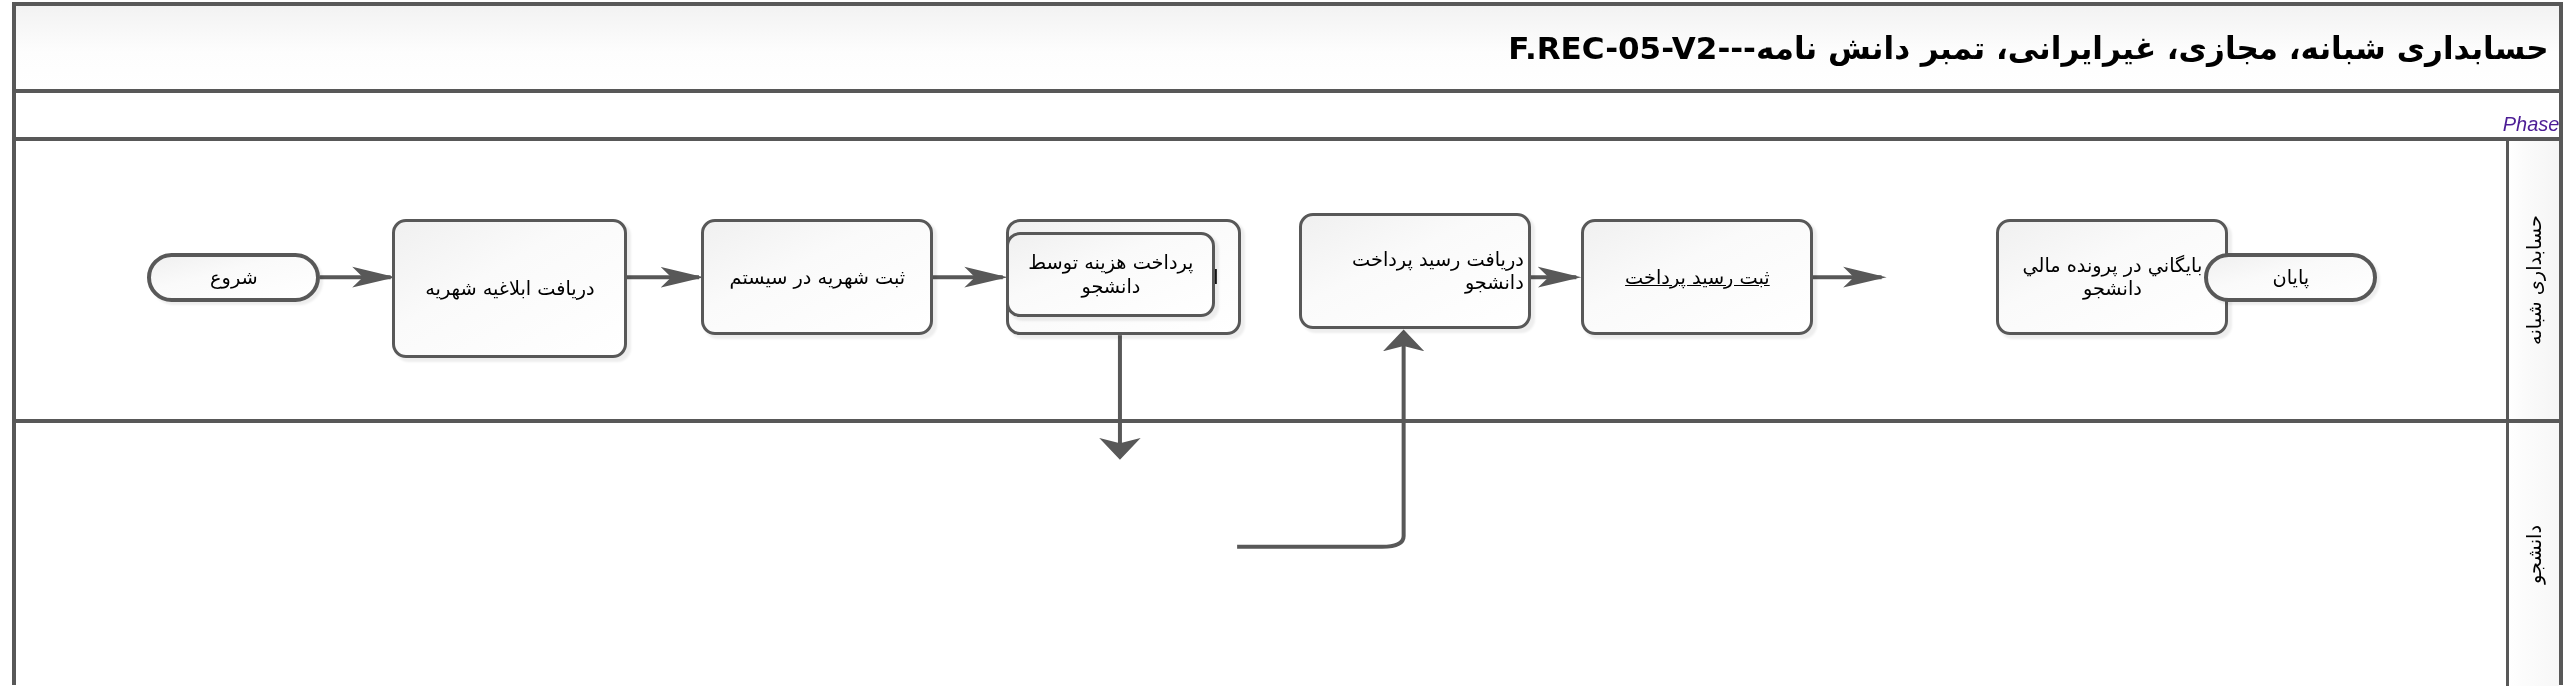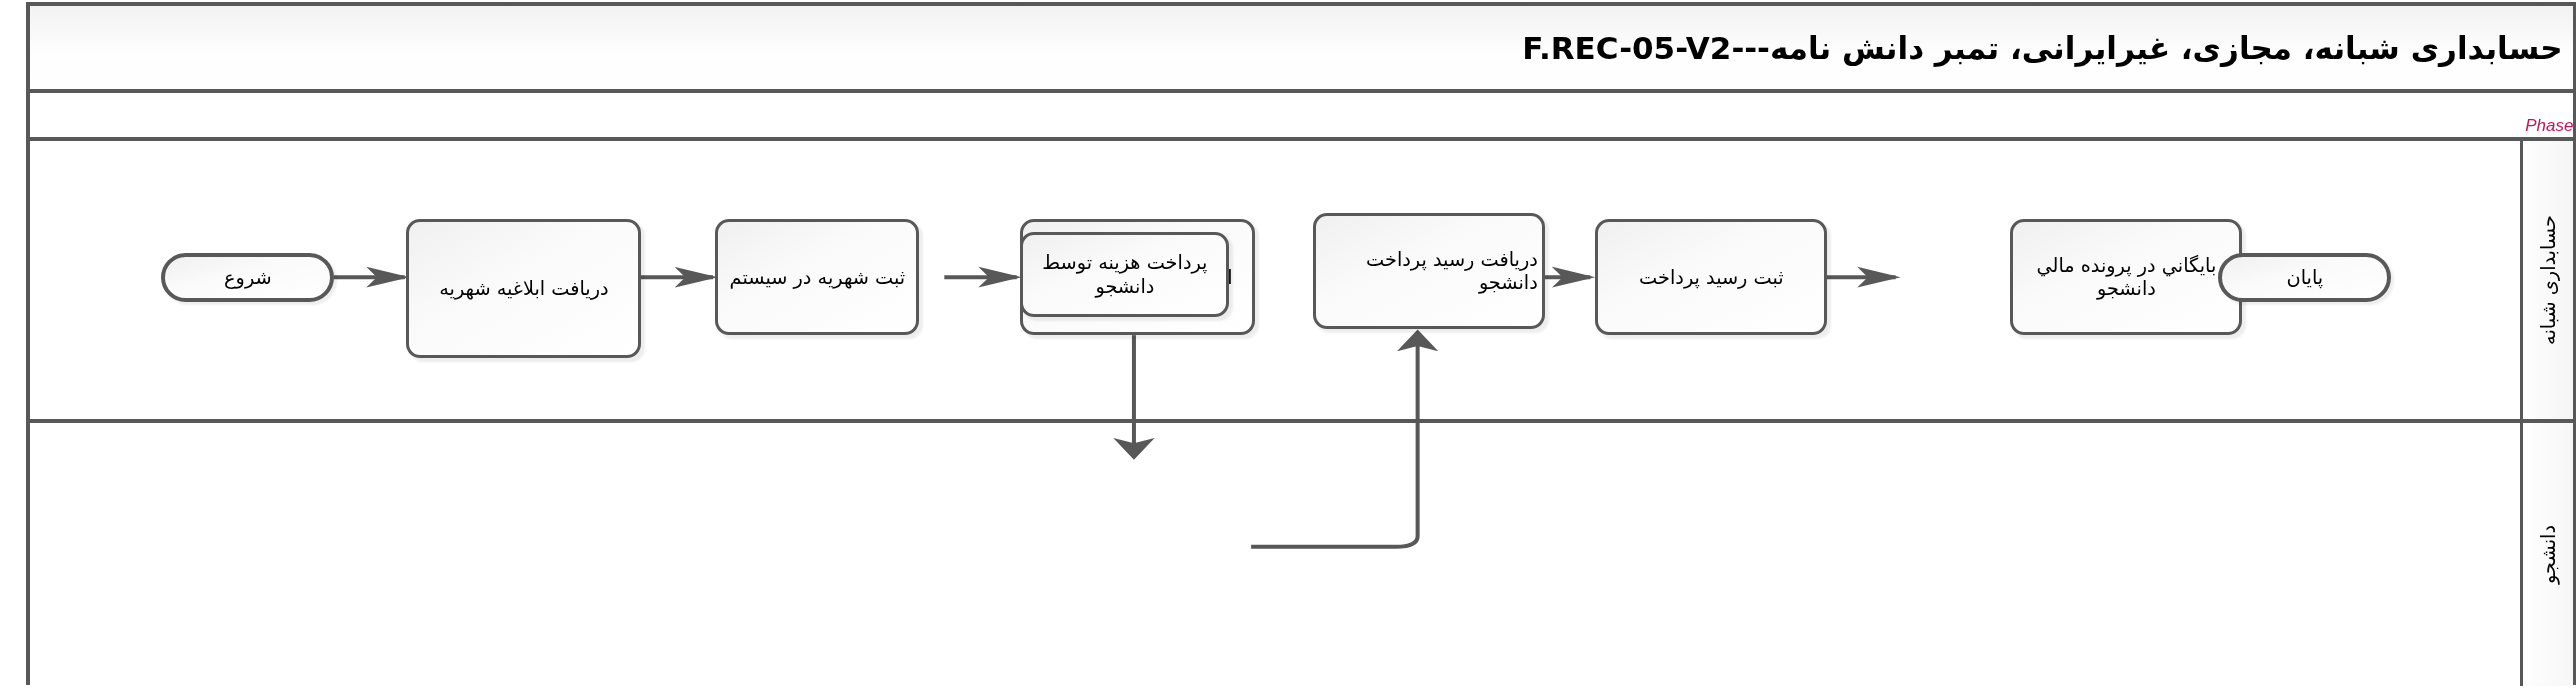--- a/index.html
+++ b/index.html
@@ -16,21 +16,20 @@
 
   #pool {
     position: absolute;
     left: 12.4px;
     top: 2.3px;
     width: 2551px;
     height: 683px;
     box-sizing: border-box;
     border: 4.6px solid #585858;
     background: #ffffff;
-    margin-left: 14px;
   }
 
   
   .title-band {
     position: absolute;
     left: 0;
     top: 0;
     width: 100%;
     height: 87px;
     box-sizing: border-box;
@@ -59,24 +58,24 @@
     height: 48px;
     box-sizing: border-box;
     border-bottom: 4.6px solid #585858;
     background: #ffffff;
     display: flex;
     align-items: flex-end;
     justify-content: flex-start;
   }
   .phase-text {
     direction: ltr;
-    font-size: 17px;
+    font-size: 20px;
     font-style: italic;
     font-family: "Liberation Sans", sans-serif;
-    color: #be185d;
+    color: #4c1d95;
     padding-left: 7.7px;
     padding-bottom: 1.5px;
   }
 
   
   .lanes {
     position: absolute;
     left: 0;
     top: 135px;
     right: 0;
@@ -202,27 +201,27 @@
       <path d="M716,426 L716,584" vector-effect="non-scaling-stroke"></path>
       <path d="M792,700 L886,700 Q900,700 900,686 L900,422" vector-effect="non-scaling-stroke"></path>
     </g>
   </svg>
 
   <div>
     <div class="node terminal" style="left: 131px; top: 247px; width: 173px; height: 49px;">شروع</div>
 
     <div class="node task" style="left: 376px; top: 213px; width: 235px; height: 139px;">دریافت ابلاغیه شهریه</div>
 
-    <div class="node task" style="left: 685px; top: 213px; width: 204px; height: 116px;">ثبت شهریه در سیستم</div>
+    <div class="node task" style="left: 685px; top: 213px; width: 232px; height: 116px;">ثبت شهریه در سیستم</div>
 
     <div class="node task" style="left: 990px; top: 213px; width: 235px; height: 116px;">اطلاع رساني به دانشجو</div>
 
     <div class="node task" style="left: 1283px; top: 207px; width: 232px; height: 116px; text-align: right;">دریافت رسید پرداخت دانشجو</div>
 
-    <div class="node task" style="left: 1565px; top: 213px; width: 232px; height: 116px;">ثبت رسید پرداخت</div>
+    <div class="node task" style="left: 1565px; top: 213px; width: 232px; height: 116px; text-decoration: underline;">ثبت رسید پرداخت</div>
 
     <div class="node task" style="left: 1980px; top: 213px; width: 232px; height: 116px;">بایگاني در پرونده مالي دانشجو</div>
 
     <div class="node terminal" style="left: 2188px; top: 247px; width: 173px; height: 49px; text-align: center;">پایان</div>
 
     <div class="node task" style="left: 990px; top: 226px; width: 209px; height: 85px;">پرداخت هزینه توسط دانشجو</div>
   </div>
 
 </div>
 

